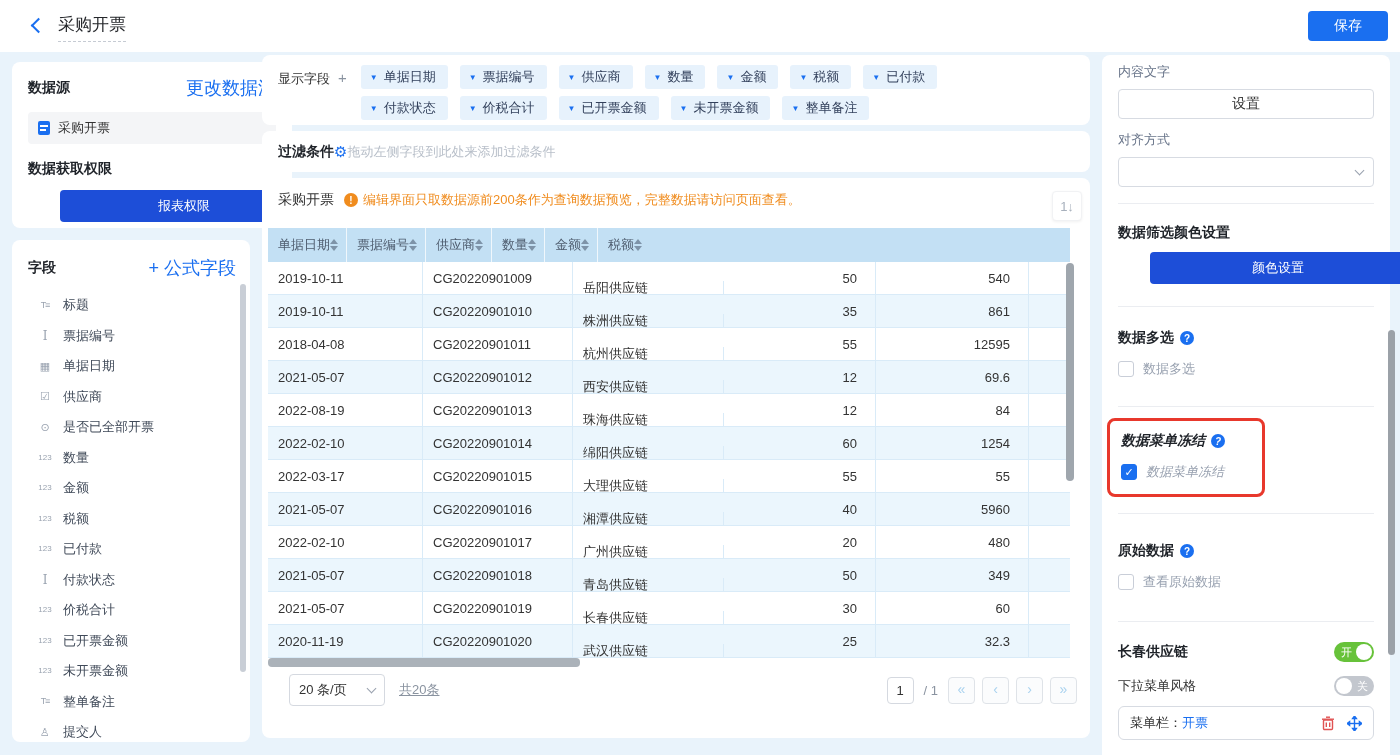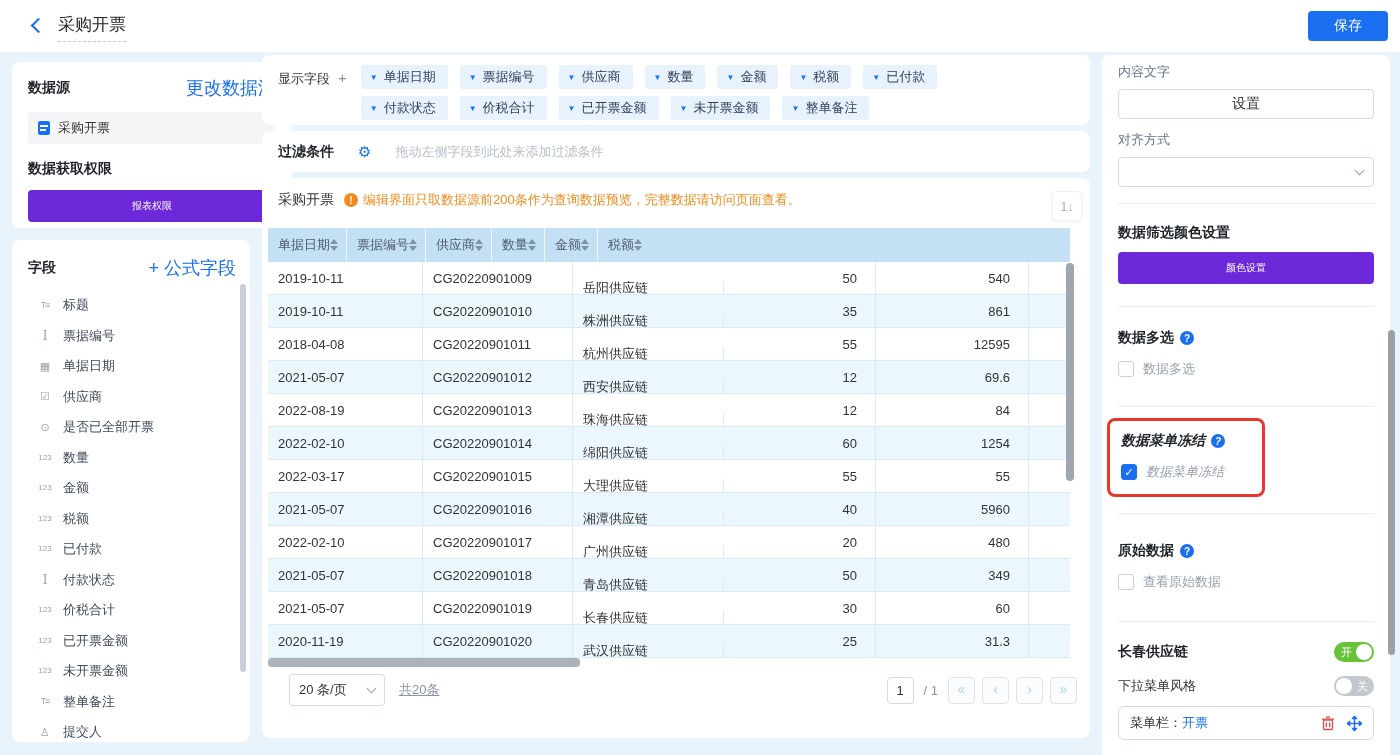--- a/index.html
+++ b/index.html
@@ -22,43 +22,43 @@
   
   .ds-card { left:12px; top:62px; width:280px; height:166px; padding:14px 16px; }
   .row-between { display:flex; align-items:center; justify-content:space-between; }
   .sec-title { font-size:14px; font-weight:bold; color:#1F2329; }
   .blue-link { font-size:18px; color:#1A6FF0; cursor:pointer; }
   .ds-item { margin-top:12px; height:32px; background:#F4F5F7; border-radius:4px; display:flex; align-items:center; padding:0 10px; gap:8px; font-size:13px; color:#333; cursor:pointer; }
   .doc-icon { position:relative; width:12px; height:14px; background:#1A6FF0; border-radius:2px; flex:none; }
   .doc-icon::before { content:""; position:absolute; left:2px; top:4px; width:8px; height:2px; background:#fff; }
   .doc-icon::after  { content:""; position:absolute; left:2px; top:8px; width:6px; height:2px; background:#fff; }
   .perm-title { margin-top:16px; }
-  .blue-btn { margin-top:12px; width:100%; height:32px; background:#6d28d9; color:#fff; font-size:10px;
-     border:none; border-radius:4px; display:flex; align-items:center; justify-content:center; cursor:pointer; }
+  .blue-btn { margin-top:12px; width:100%; height:32px; background:#1d4ed8; color:#fff; font-size:13px;
+     border:none; border-radius:4px; display:flex; align-items:center; justify-content:center; cursor:pointer;margin-left:32px; }
 
   .fields-card { left:12px; top:240px; width:238px; height:502px; padding:16px 14px 8px 16px; }
   .field-list { margin-top:10px; }
   .field-item { height:30.5px; display:flex; align-items:center; gap:9px; padding-left:8px; font-size:13px; color:#404A59; cursor:grab; }
   .f-icon { width:18px; flex:none; text-align:center; color:#9AA3B0; font-size:11px; line-height:1; }
   .f-icon.number-icon { font-size:8px; letter-spacing:0; }
   .f-icon.title-icon { font-size:9px; letter-spacing:-1px; }
   .f-icon.text-icon { font-family:"DejaVu Serif","Liberation Serif",serif; font-size:12px; }
   .list-scrollbar { position:absolute; right:4px; top:44px; width:6px; height:388px; background:#C9CED6; border-radius:3px; }
 
   
   .chips-card { left:262px; top:55px; width:828px; height:70px; padding:10px 16px; display:flex; }
   .chips-label { font-size:13px; color:#333; margin-top:5px; white-space:nowrap; }
   .chips-add { font-size:15px; color:#8A93A0; margin:4px 0 0 8px; cursor:pointer; }
   .chips-wrap { margin-left:14px; display:flex; flex-direction:column; gap:7px; }
   .chips-row { display:flex; gap:12px; }
   .chip { display:inline-flex; align-items:center; gap:6px; height:24px; padding:0 12px 0 9px;
      background:#E7F2FC; border-radius:3px; font-size:13px; color:#33415C; cursor:pointer; white-space:nowrap; }
   .chip .caret { color:#1A6FF0; font-size:8px; }
 
-  .filter-card { left:262px; top:131px; width:828px; height:41px; padding:0 16px; display:flex; align-items:center; gap:24px; }
+  .filter-card { left:262px; top:131px; width:828px; height:41px; padding:0 16px; display:flex; align-items:center; gap:0; }
   .gear-icon { color:#1A6FF0; font-size:15px; cursor:pointer; }
   .filter-placeholder { font-size:13px; color:#B8BfC9; }
 
   .table-card { left:262px; top:178px; width:828px; height:560px; }
   .table-head-row { display:flex; align-items:center; padding:13px 16px 9px 16px; gap:10px; }
   .tp-title { font-size:14px; color:#333; }
   .warn { display:flex; align-items:center; gap:5px; }
   .warn-icon { width:14px; height:14px; border-radius:50%; background:#F08C1E; color:#fff; font-size:10px; font-weight:bold;
      display:flex; align-items:center; justify-content:center; flex:none; }
   .warn-text { font-size:13px; color:#F08C1E; }
@@ -476,21 +476,21 @@
     <span class="td c3">30</span>
     <span class="td c4">60</span>
     <span class="td c5"></span>
   </div>
 
   <div class="tr td-row">
     <span class="td c0">2020-11-19</span>
     <span class="td c1">CG20220901020</span>
     <span class="td c2">武汉供应链</span>
     <span class="td c3">25</span>
-    <span class="td c4">31.3</span>
+    <span class="td c4">32.3</span>
     <span class="td c5"></span>
   </div>
 </div>
     </div>
 
     <div class="v-scrollbar"></div>
     <div class="h-scrollbar"></div>
 
     <div class="table-footer">
       <div class="psize-select">

